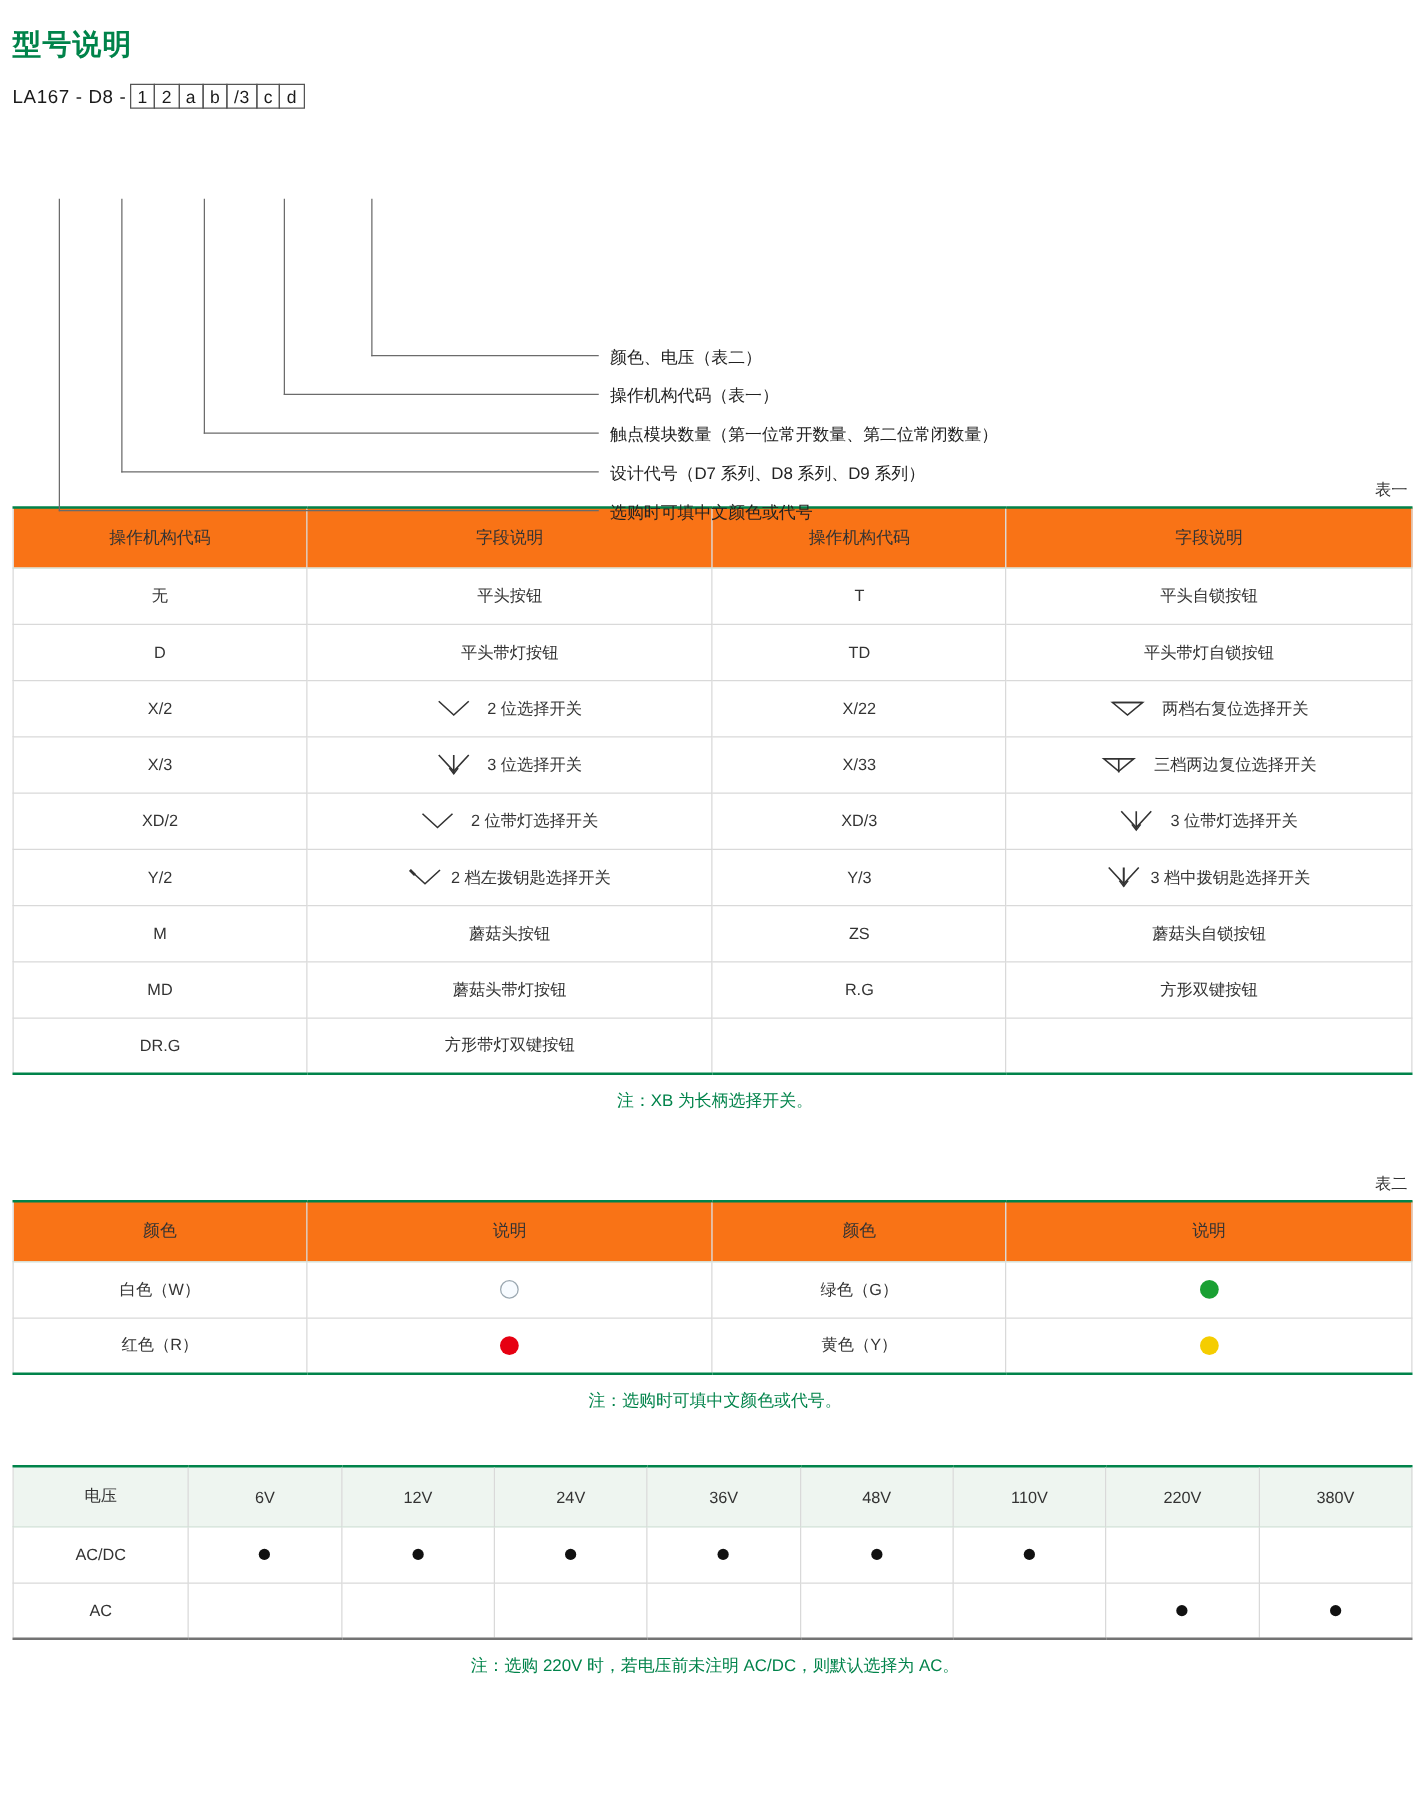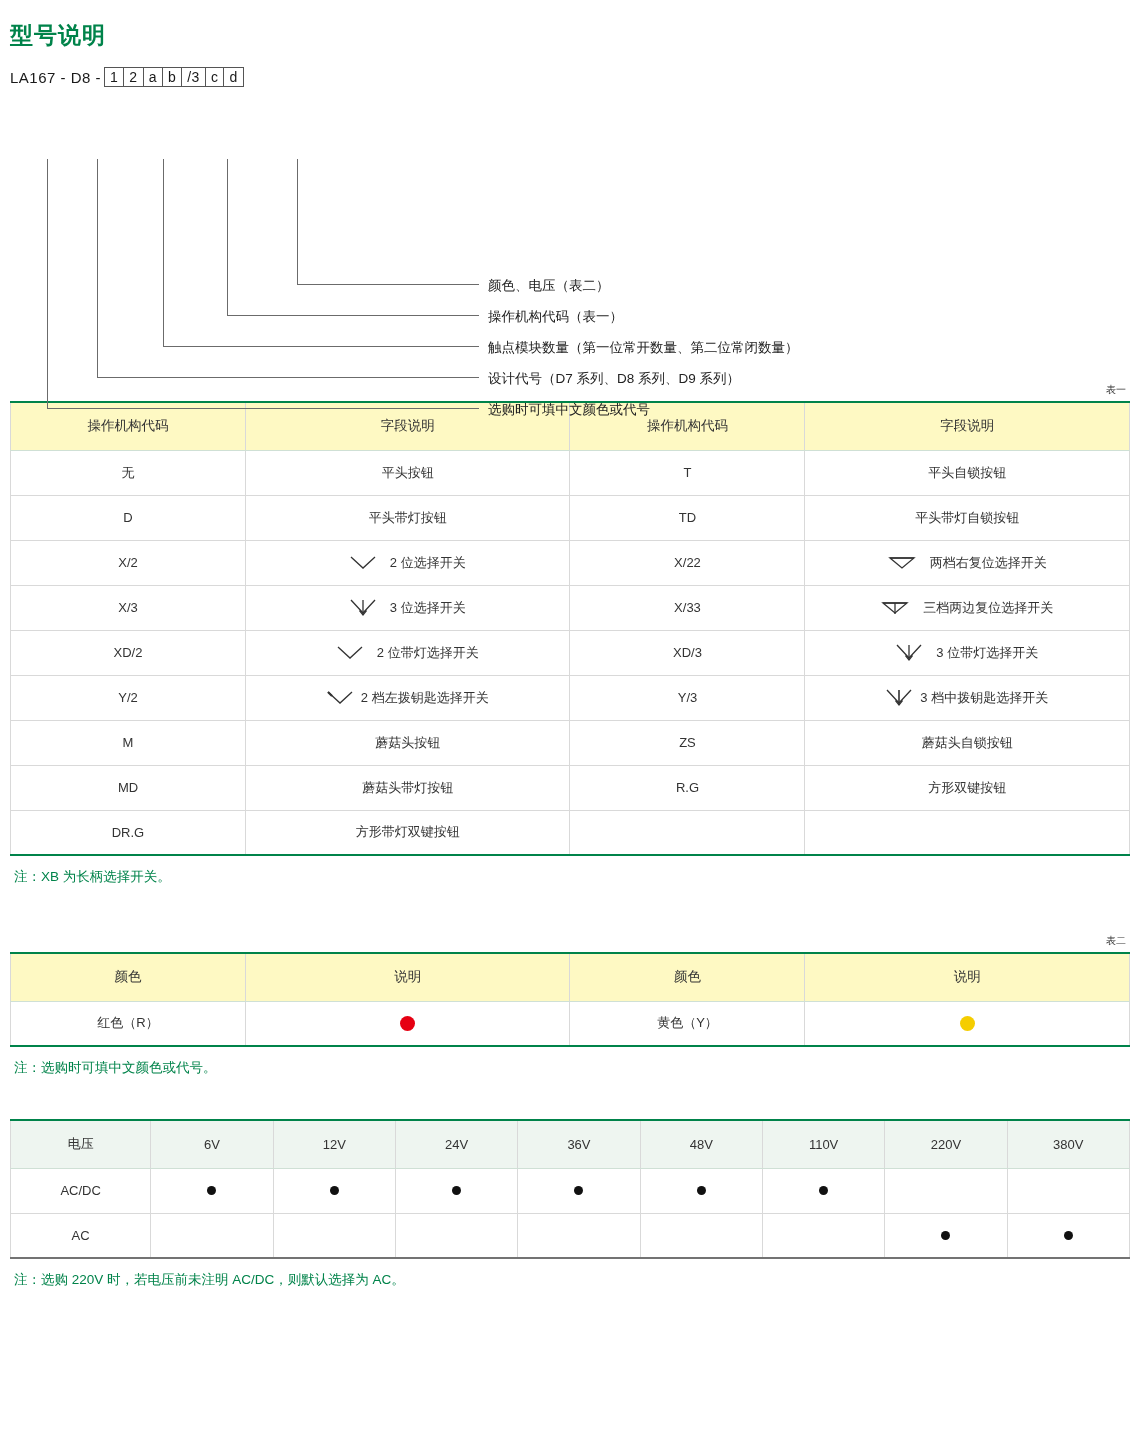--- a/index.html
+++ b/index.html
@@ -66,21 +66,21 @@
   .leader-label {
     position: absolute;
     font-size: 13.5px;
     color: #222;
     white-space: nowrap;
   }
 
   
   .tbl-caption {
     text-align: right;
-    font-size: 10px;
+    font-size: 13px;
     color: #333;
     margin: 6px 0 4px 0;
     padding-right: 4px;
   }
 
   
   table.grid {
     width: 100%;
     border-collapse: collapse;
     font-size: 13px;
@@ -88,21 +88,21 @@
   table.grid th, table.grid td {
     border: 1px solid #d9d9d9;
     text-align: center;
     padding: 0;
     height: 45px;
     vertical-align: middle;
     color: #333;
     font-weight: normal;
   }
   table.grid thead th {
-    background: #fef9c3;
+    background: #f97316;
     border-top: 2px solid #00834a;
     border-bottom: 1px solid #cfe0d5;
     height: 48px;
     font-size: 13.5px;
   }
   table.grid tbody tr:last-child td { border-bottom: 2px solid #00834a; }
   .col-a { width: 21%; }
   .col-b { width: 29%; }
 
   .cellflex {
@@ -145,20 +145,21 @@
     display: inline-block;
     width: 9px; height: 9px;
     border-radius: 50%;
     background: #111;
   }
 
   .note {
     color: #00834a;
     font-size: 13.5px;
     margin: 12px 0 0 4px;
+    text-align: center;
   }
   .spacer-lg { height: 42px; }
 </style>
 </head>
 <body>
 
 <div class="page">
 
   <div class="title">型号说明</div>
 
@@ -354,20 +355,34 @@
     <thead>
       <tr>
         <th class="col-a">颜色</th>
         <th class="col-b">说明</th>
         <th class="col-a">颜色</th>
         <th class="col-b">说明</th>
       </tr>
     </thead>
     <tbody>
       <tr>
+        <td>白色（W）</td>
+        <td>
+          <div class="cellflex">
+              <span class="dot ring"></span>
+            </div>
+        </td>
+        <td>绿色（G）</td>
+        <td>
+          <div class="cellflex">
+              <span class="dot" style="background:#1aa033"></span>
+            </div>
+        </td>
+      </tr>
+      <tr>
         <td>红色（R）</td>
         <td>
           <div class="cellflex">
               <span class="dot" style="background:#e60012"></span>
             </div>
         </td>
         <td>黄色（Y）</td>
         <td>
           <div class="cellflex">
               <span class="dot" style="background:#f5cd00"></span>

